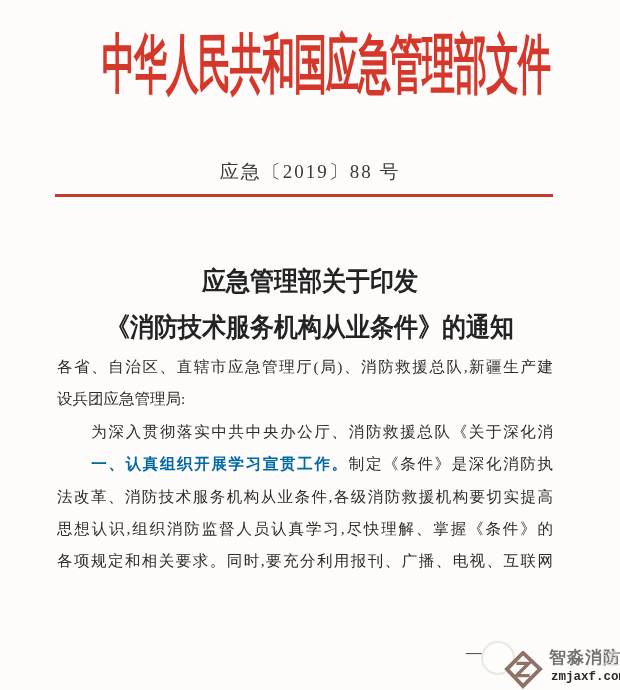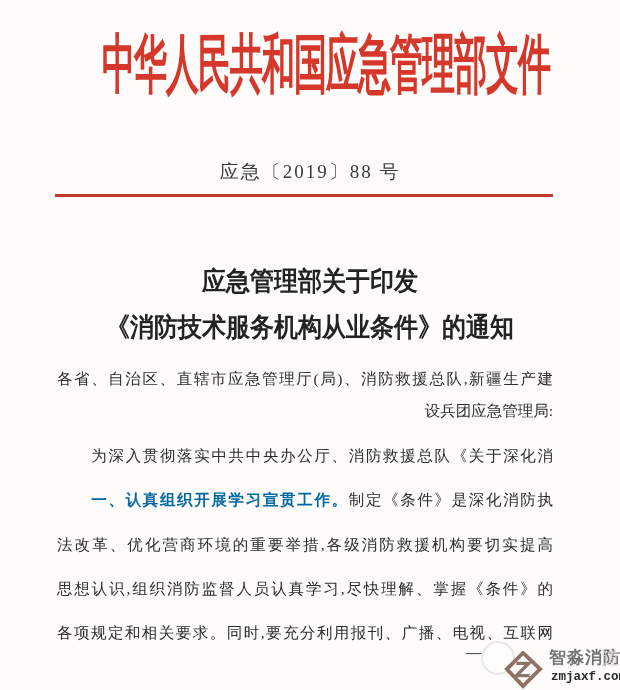--- a/index.html
+++ b/index.html
@@ -63,28 +63,26 @@
   .body-block {
     position:absolute; top:351px; left:57px; width:496px;
   }
   .bline {
     width:496px;
     height:32.4px; line-height:32.4px;
     font-size:15.5px;
     color:#2d2d2d;
     white-space:nowrap;
     overflow:visible;
-    text-align:right;
   }
   .bline.j {
     white-space:normal;
     text-align:justify;
     text-align-last:justify;
     text-justify:inter-character;
-    margin-top:12px;
   }
   .bold-seg {
     font-family:"Liberation Sans","DejaVu Sans",sans-serif;
     font-weight:bold;
     color:#0369a1;
   }
 
   
   .page-dash {
     position:absolute; left:466px; top:642px;
@@ -139,21 +137,21 @@
     <div class="title-line">《消防技术服务机构从业条件》的通知</div>
   </div>
 
   <div class="body-block">
     <div class="bline j">各省、自治区、直辖市应急管理厅(局)、消防救援总队,新疆生产建</div>
     <div class="bline">设兵团应急管理局:</div>
     <div class="bline j">　　为深入贯彻落实中共中央办公厅、消防救援总队《关于深化消</div>
     <div class="bline j">
       <span class="bold-seg">　　一、认真组织开展学习宣贯工作。</span><span>制定《条件》是深化消防执</span>
     </div>
-    <div class="bline j">法改革、优化营商环境的重要举措,各级消防救援机构要切实提高</div>
+    <div class="bline j">法改革、消防技术服务机构从业条件,各级消防救援机构要切实提高</div>
     <div class="bline j">思想认识,组织消防监督人员认真学习,尽快理解、掌握《条件》的</div>
     <div class="bline j">各项规定和相关要求。同时,要充分利用报刊、广播、电视、互联网</div>
   </div>
 
   <div class="page-dash">—</div>
 
   <div class="ghost-circle"></div>
 
   <svg class="wm-logo" viewBox="0 0 40 40" xmlns="http://www.w3.org/2000/svg">
     <path d="M20 2 L38 19 L20 37 L3 19 Z" fill="none" stroke="#8d7265" stroke-width="4"></path>

